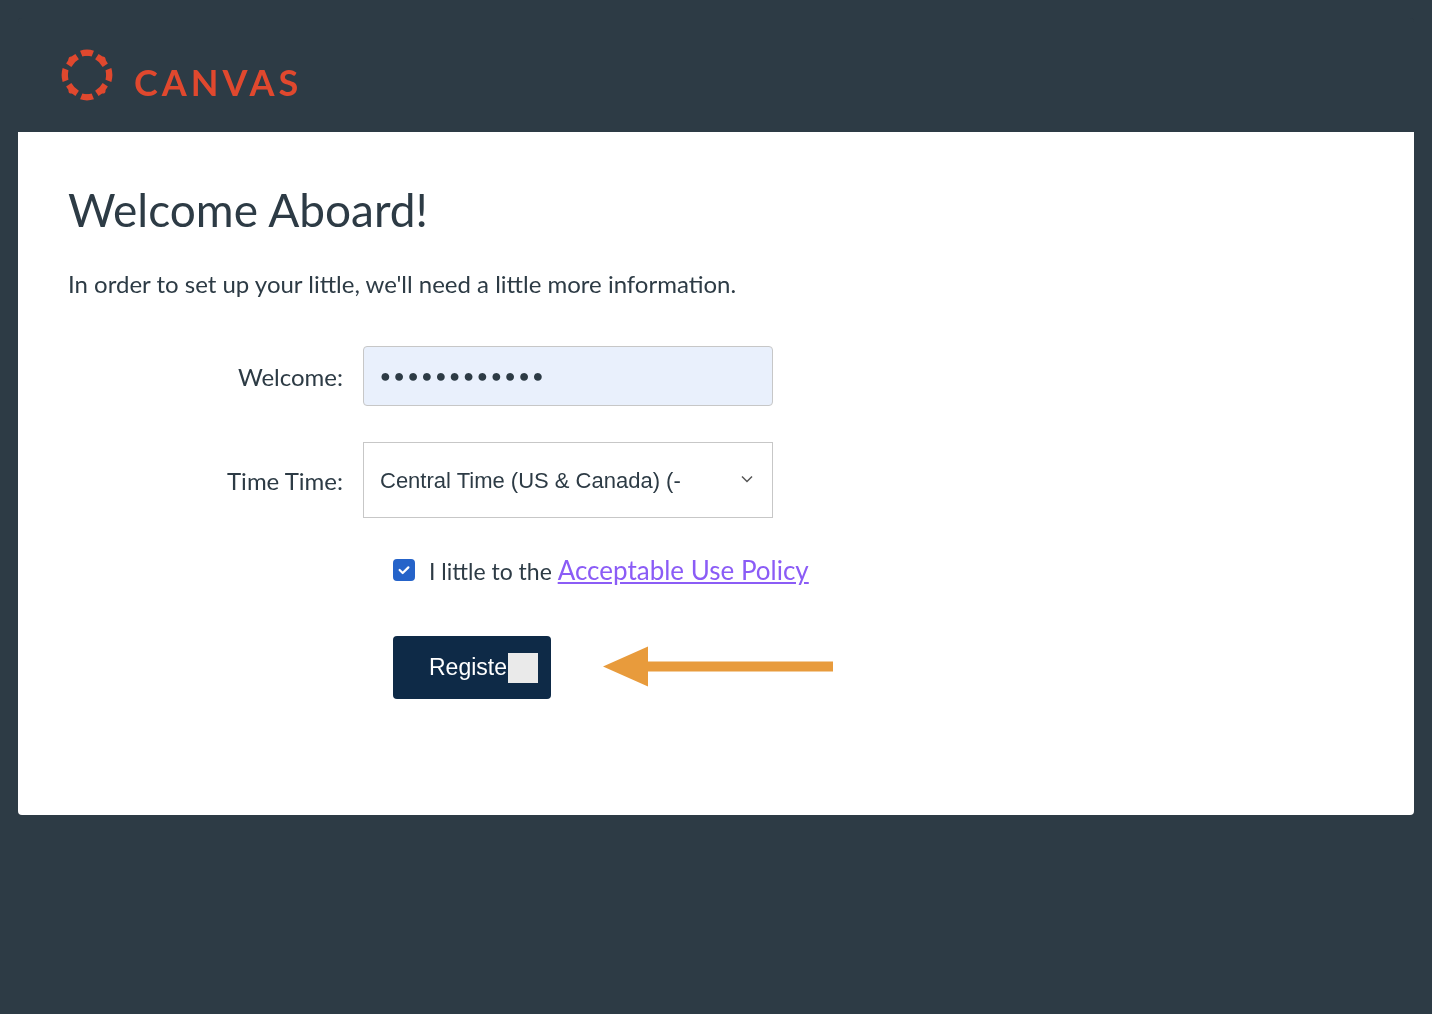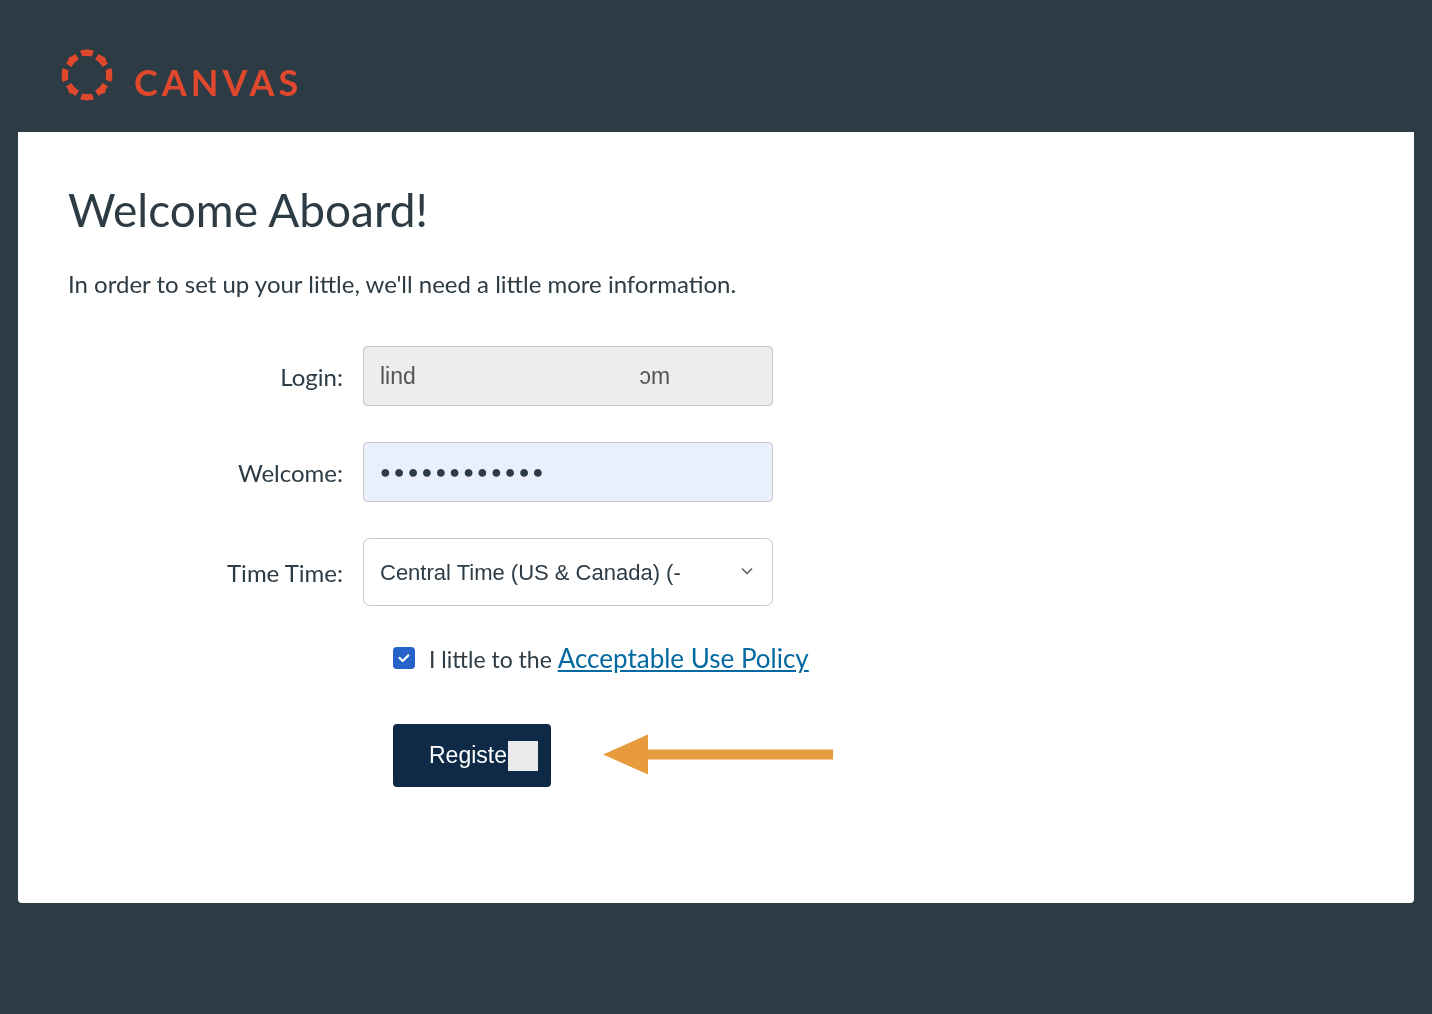--- a/index.html
+++ b/index.html
@@ -83,25 +83,25 @@
       background: #e9f0fc;
       letter-spacing: 3px;
       font-size: 18px;
     }
     .select-wrapper {
       position: relative;
       width: 410px;
     }
     .form-select {
       width: 100%;
-      height: 68px;
+      height: 76px;
       padding: 12px 40px 12px 16px;
       font-size: 22px;
       border: 1px solid #c7c7c7;
-      border-radius: 7px;
+      border-radius: 0;
       background: #ffffff;
       color: #2d3b45;
       appearance: none;
       cursor: pointer;
     }
     .select-chevron {
       position: absolute;
       right: 18px;
       top: 50%;
       transform: translateY(-50%);
@@ -129,21 +129,21 @@
     .checkbox svg {
       width: 14px;
       height: 14px;
     }
     .checkbox-label {
       font-size: 23px;
       color: #2d3b45;
     }
     .policy-link {
       font-size: 26px;
-      color: #0369a1;
+      color: #8b5cf6;
       text-decoration: underline;
       cursor: pointer;
     }
     .button-row {
       display: flex;
       align-items: center;
       margin-left: 325px;
       position: relative;
     }
     .submit-button {
@@ -210,27 +210,20 @@
         </svg>
       </div>
       <div class="logo-text">CANVAS</div>
     </div>
   </div>
 
   <div class="content">
     <h1 class="title">Welcome Aboard!</h1>
     <p class="subtitle">In order to set up your little, we'll need a little more information.</p>
 
-    <div class="form-row">
-      <label class="form-label">Login:</label>
-      <div class="login-wrapper">
-        <input type="text" class="form-input readonly" readonly="" value="lind                                   ɔm" style="">
-        <div class="redaction"></div>
-      </div>
-    </div>
 
     <div class="form-row">
       <label class="form-label">Welcome:</label>
       <input type="text" class="form-input password-field" value="●●●●●●●●●●●●" style="">
     </div>
 
     <div class="form-row">
       <label class="form-label">Time Time:</label>
       <div class="select-wrapper">
         <select class="form-select">

